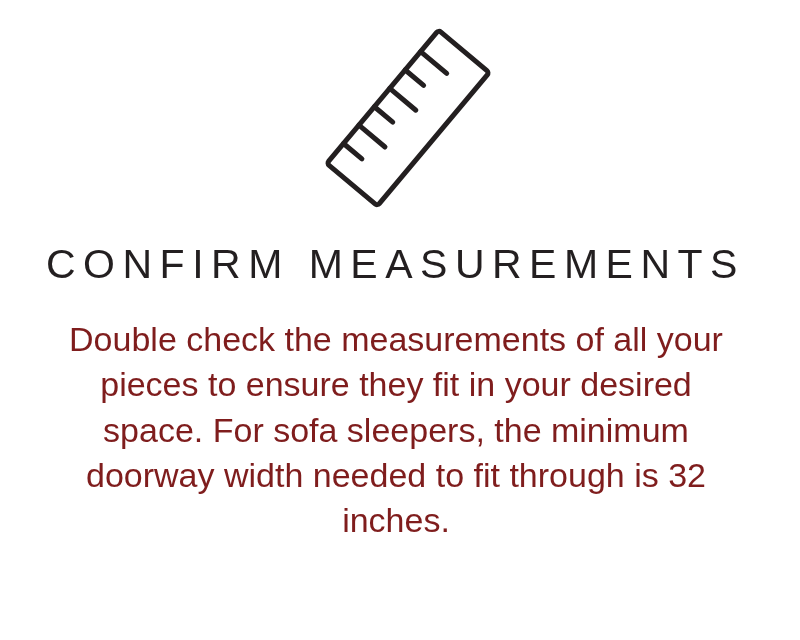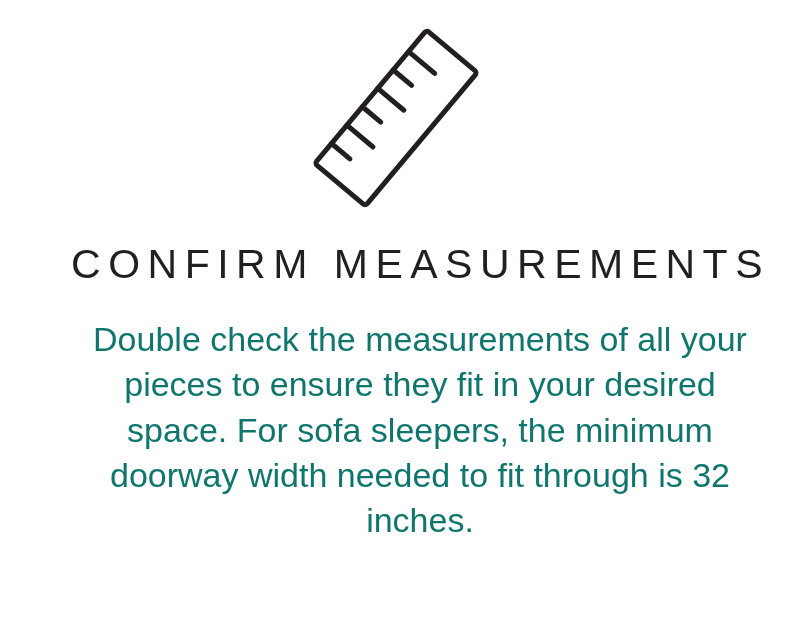--- a/index.html
+++ b/index.html
@@ -13,22 +13,22 @@
     font-family: "Liberation Sans", sans-serif;
     color: #231f20;
     overflow: hidden;
   }
   .card {
     width: 800px;
     height: 640px;
     box-sizing: border-box;
     display: flex;
     flex-direction: column;
-    align-items: flex-end;
-    padding: 18px 30px 20px 21px;
+    align-items: flex-start;
+    padding: 18px 30px 20px 46px;
     background: #ffffff;
   }
   .icon-wrap {
     height: 200px;
     display: flex;
     align-items: center;
     justify-content: center;
     width: 100%;
   }
   .ruler-icon {
@@ -42,21 +42,21 @@
     letter-spacing: 7.5px;
     text-align: center;
     color: #231f20;
     white-space: nowrap;
   }
   .body-text {
     margin: 30px 0 0 0;
     font-size: 34px;
     line-height: 1.33;
     text-align: center;
-    color: #0f766e;
+    color: #7f1d1d;
     max-width: 700px;
     font-weight: 400;
   }
 </style>
 </head>
 <body>
 
 <div class="card">
 
   <div class="icon-wrap">

